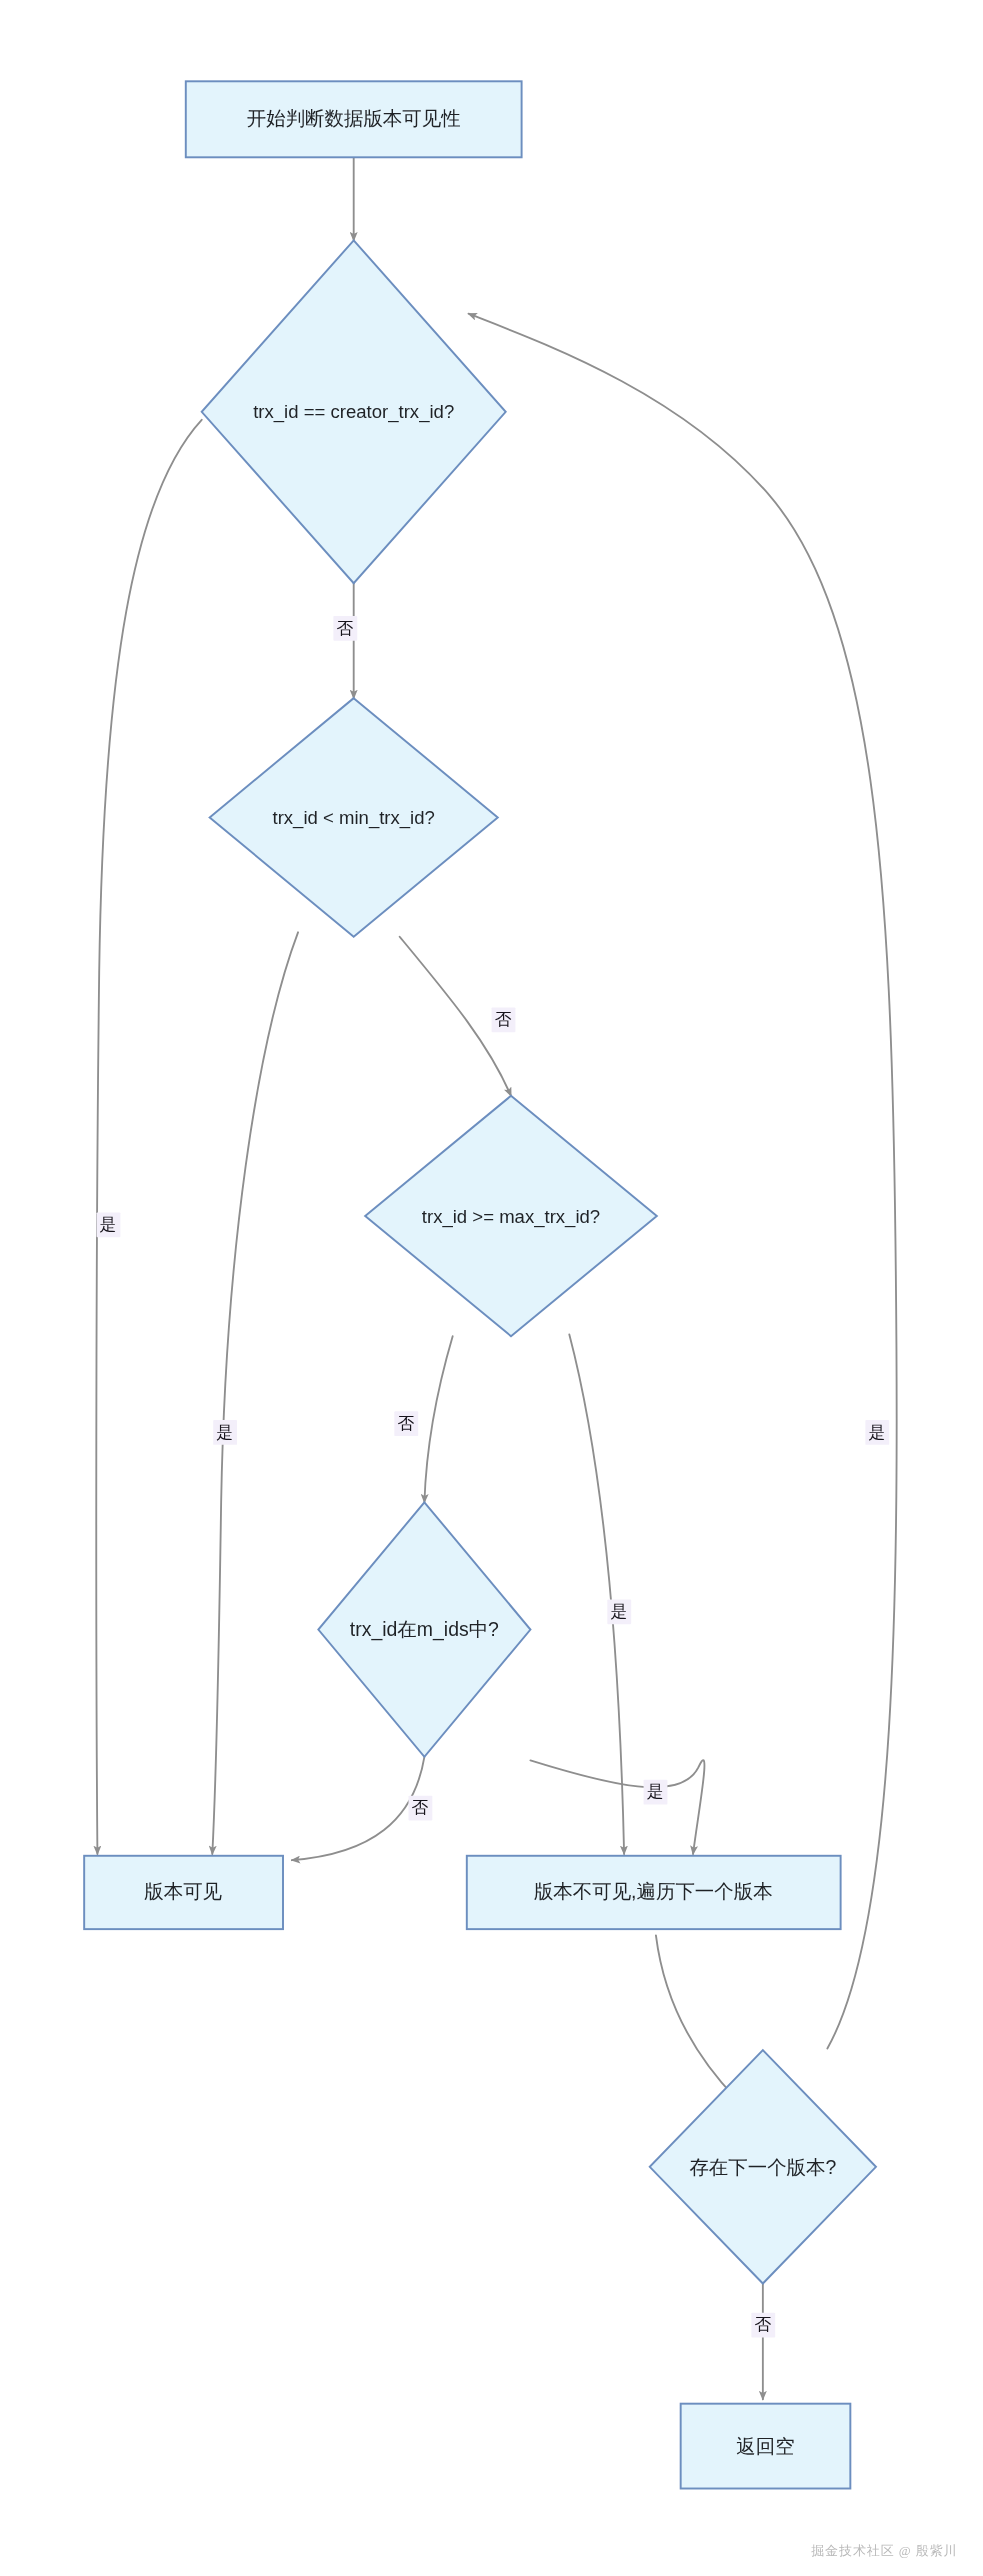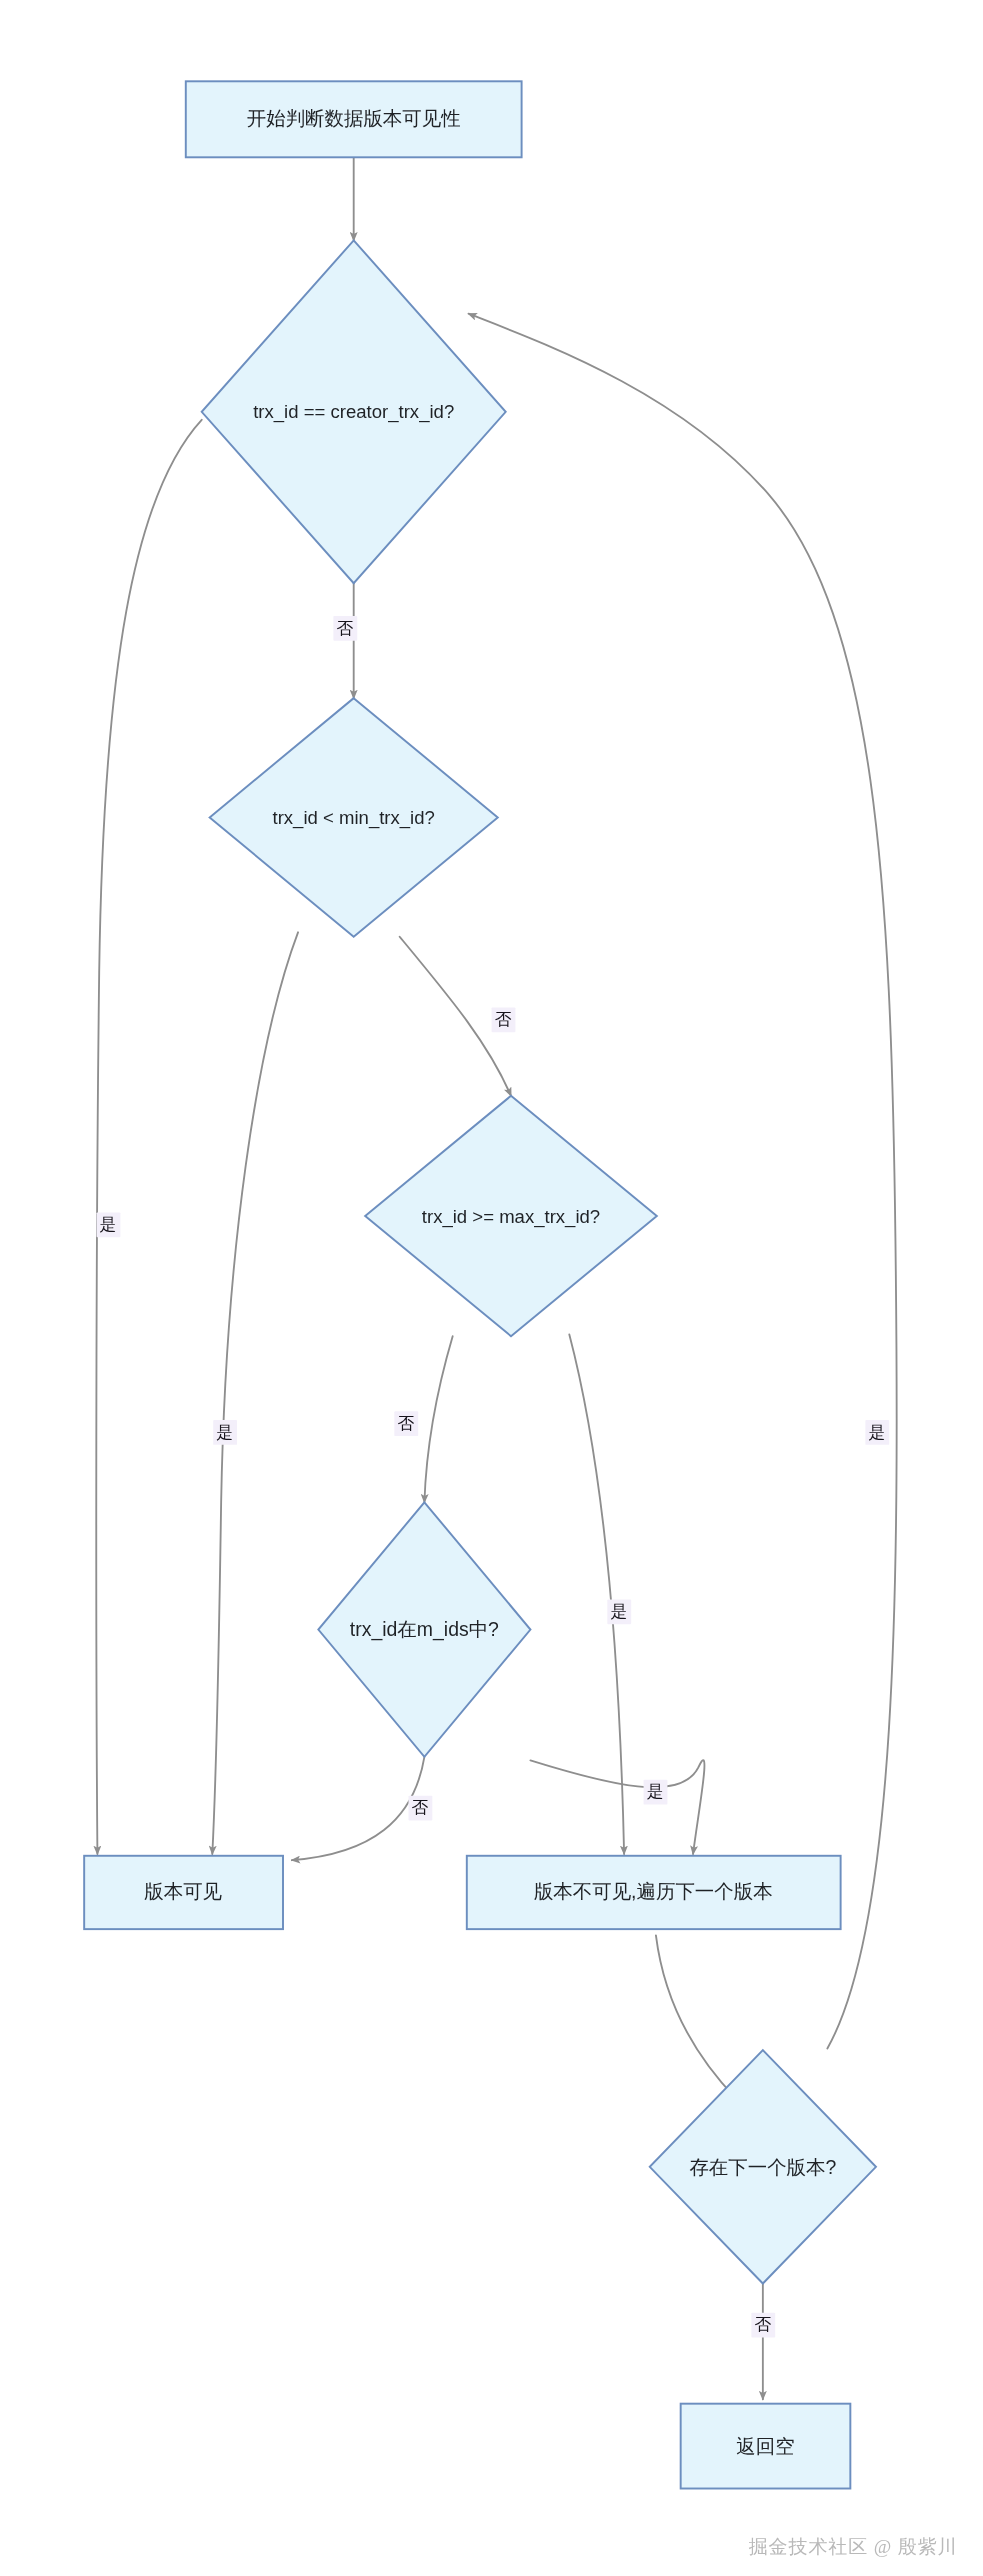--- a/index.html
+++ b/index.html
@@ -53,21 +53,21 @@
     font-size: 19px;
     fill: #17141c;
     text-anchor: middle;
     dominant-baseline: middle;
   }
   .watermark {
     position: absolute;
     right: 26.5px;
     bottom: 16px;
     font-family: "Liberation Serif", "DejaVu Serif", serif;
-    font-size: 19px;
+    font-size: 13px;
     color: #b9b9b9;
     letter-spacing: 0.9px;
     user-select: none;
   }
 </style>
 </head>
 <body>
 
 <div id="flow-root">
   <svg id="flow-svg" viewBox="0 0 1113 2915">

